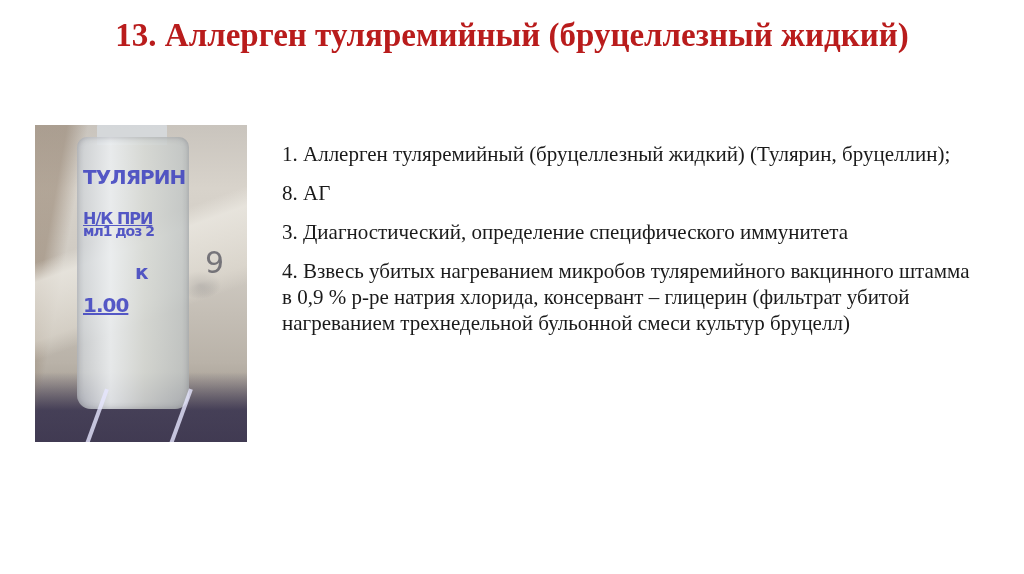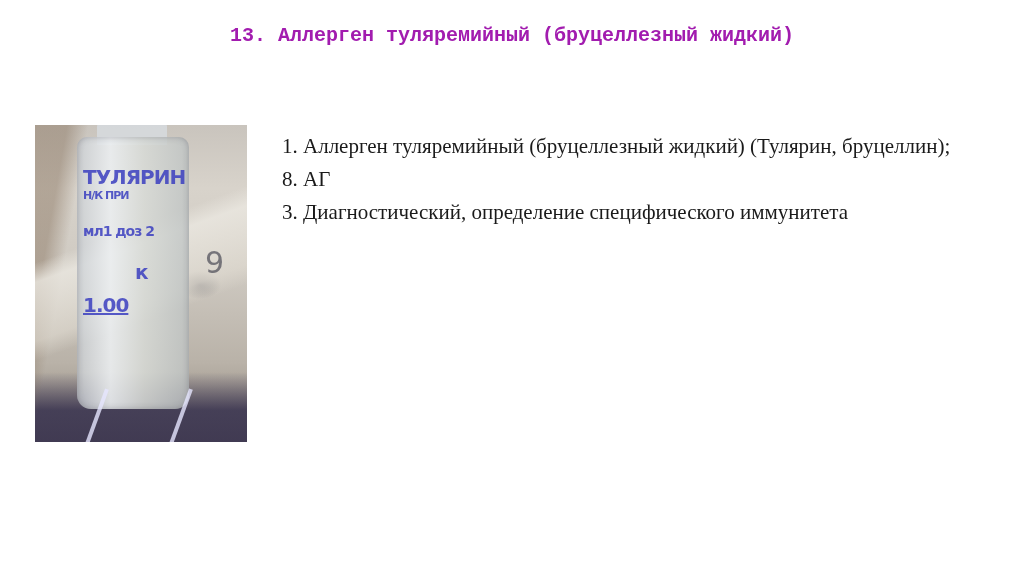--- a/index.html
+++ b/index.html
@@ -2,22 +2,22 @@
 <html><head>
 <meta charset="utf-8">
 <style>
   html, body { margin: 0; padding: 0; }
   body {
     width: 1024px; height: 574px; background: #ffffff; overflow: hidden;
     position: relative; font-family: "Liberation Serif", serif; color: #1a1a1a;
   }
   .title {
     position: absolute; left: 0; top: 20px; width: 1024px; text-align: center;
-    font-weight: bold; font-size: 20px; line-height: 31px; color: #a21caf;
-    font-family: Liberation Mono, monospace;
+    font-weight: bold; font-size: 33px; line-height: 31px; color: #b91c1c;
+    font-family: Liberation Serif, serif;
   }
   .title span { display: block; }
   .photo {
     position: absolute; left: 35px; top: 125px; width: 212px; height: 317px;
     overflow: hidden;
     background:
       radial-gradient(ellipse 30px 20px at 165px 160px, rgba(60,60,70,0.35), transparent 70%),
       linear-gradient(180deg, #c9c4bd 0%, #d8d3cb 20%, #cfcac2 45%, #b9b2a8 75%, #8a8076 100%);
   }
   .photo .cloth {
@@ -46,40 +46,41 @@
     font-family: "DejaVu Sans", sans-serif; opacity: 0.7;
   }
   .photo .streak {
     position: absolute; width: 4px; height: 70px; background: rgba(230,230,255,0.8);
     transform: rotate(20deg);
   }
   .list {
     position: absolute; left: 282px; top: 128px; width: 700px;
     font-family: "Liberation Serif", serif; font-size: 21px; line-height: 26px; color: #1a1a1a;
   }
-  .list .item { margin: 5px 0 7px 0; font-family: Liberation Serif, serif; }
+  .list .item { margin: 13px 0 7px 0; font-family: Liberation Serif, serif; }
 </style>
 </head>
 <body>
 
 <div class="title">
   <span>13. Аллерген туляремийный (бруцеллезный жидкий)</span>
 </div>
 
 <div class="photo" title="Ампула с аллергеном тулярином">
   <div class="cloth"></div>
   <div class="num9">9</div>
   <div class="vial-neck"></div>
   <div class="vial"></div>
   <div class="vial-label" style="top:40px;font-size:20px;">ТУЛЯРИН</div>
-  <div class="vial-label" style="top:64px;font-size:11px;">Н/К ПРИ</div>
+  <div class="vial-label" style="top:84px;font-size:16px;text-decoration:underline;">Н/К ПРИ</div>
   <div class="vial-label" style="top:98px;font-size:14px;">мл1 доз 2</div>
   <div class="vial-label" style="top:135px;left:100px;font-size:20px;">к</div>
   <div class="vial-label" style="top:168px;font-size:20px;text-decoration:underline;">1.00</div>
   <div class="streak" style="left:58px;top:262px;"></div>
   <div class="streak" style="left:142px;top:262px;"></div>
 </div>
 
 <div class="list">
   <div class="item">1. Аллерген туляремийный (бруцеллезный жидкий) (Тулярин, бруцеллин);</div>
   <div class="item">8. АГ</div>
   <div class="item">3. Диагностический, определение специфического иммунитета</div>
+  <div class="item">4. Взвесь убитых нагреванием микробов туляремийного вакцинного штамма в 0,9 % р-ре натрия хлорида, консервант – глицерин (фильтрат убитой нагреванием трехнедельной бульонной смеси культур бруцелл)</div>
 </div>
 
 </body></html>

